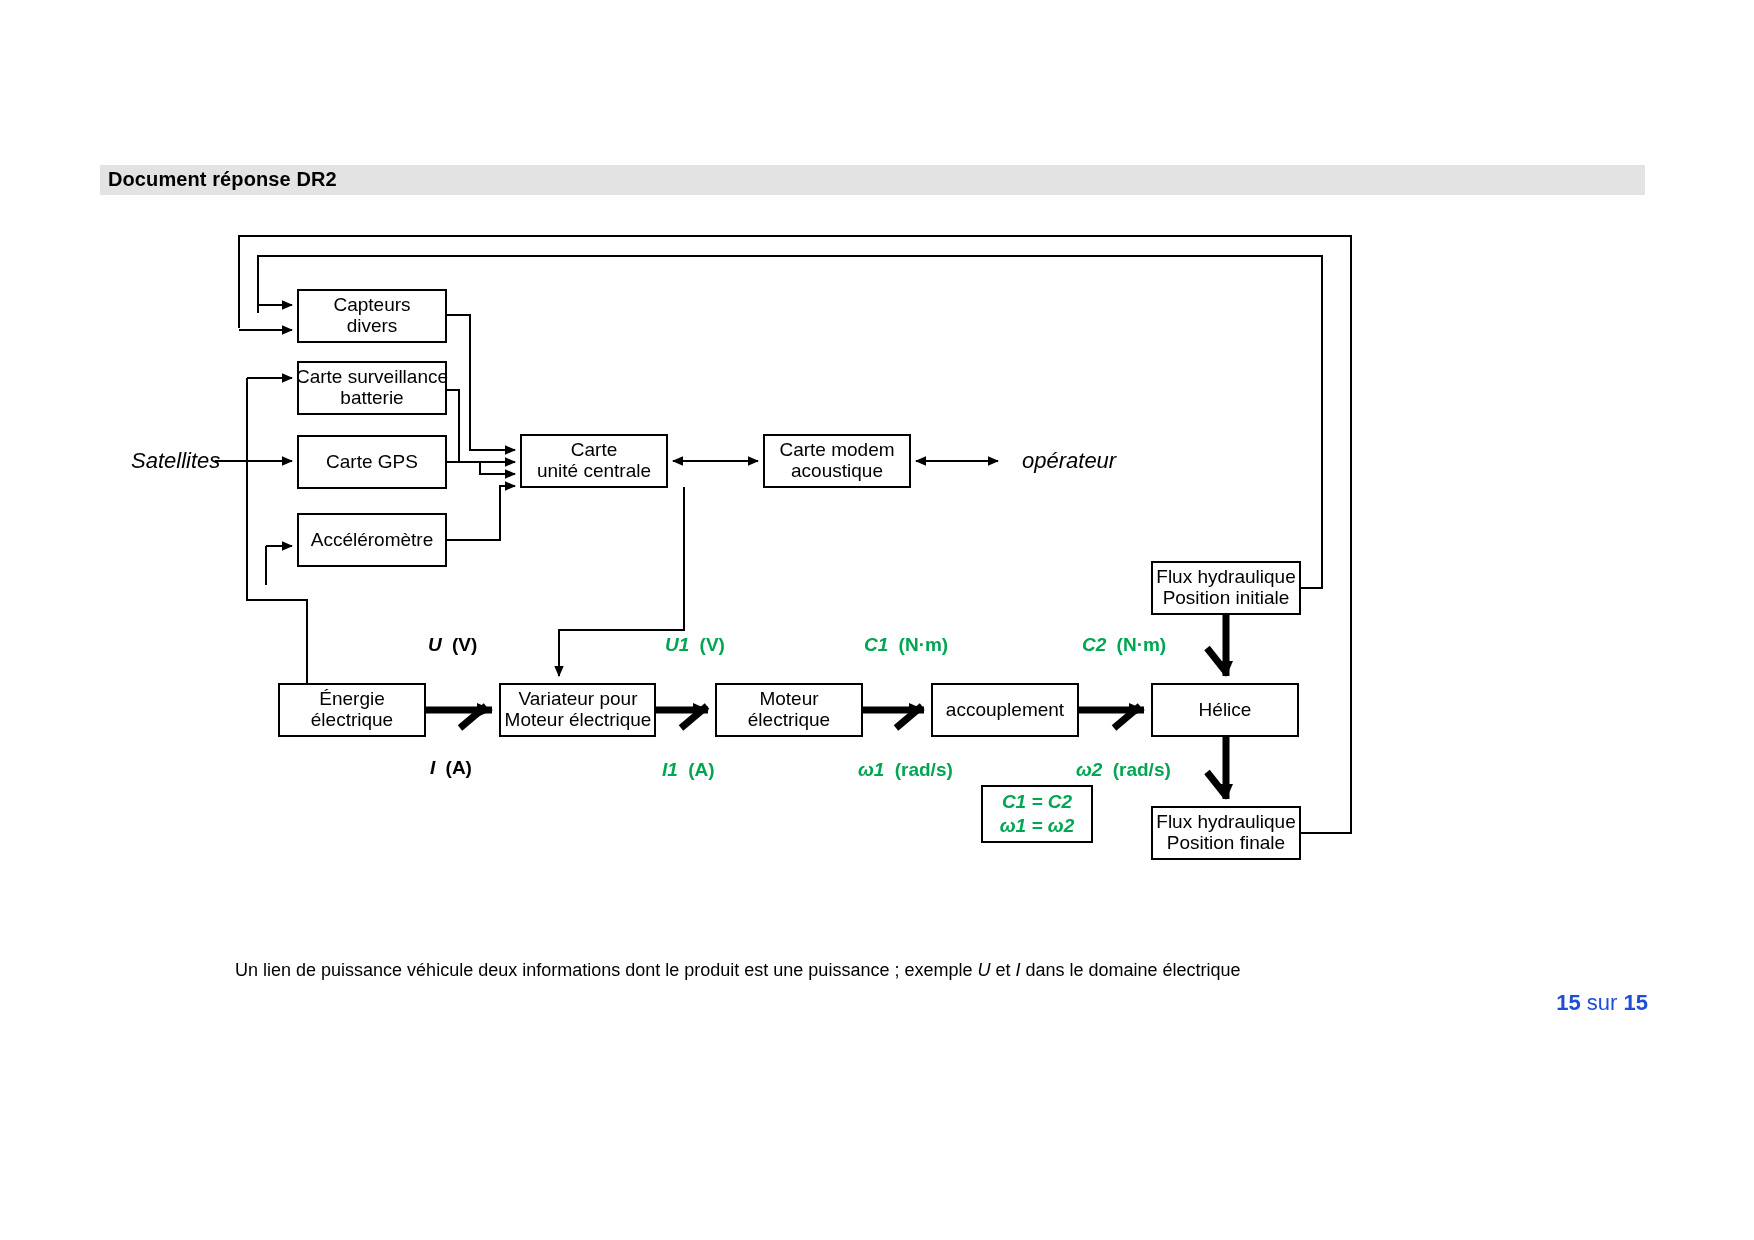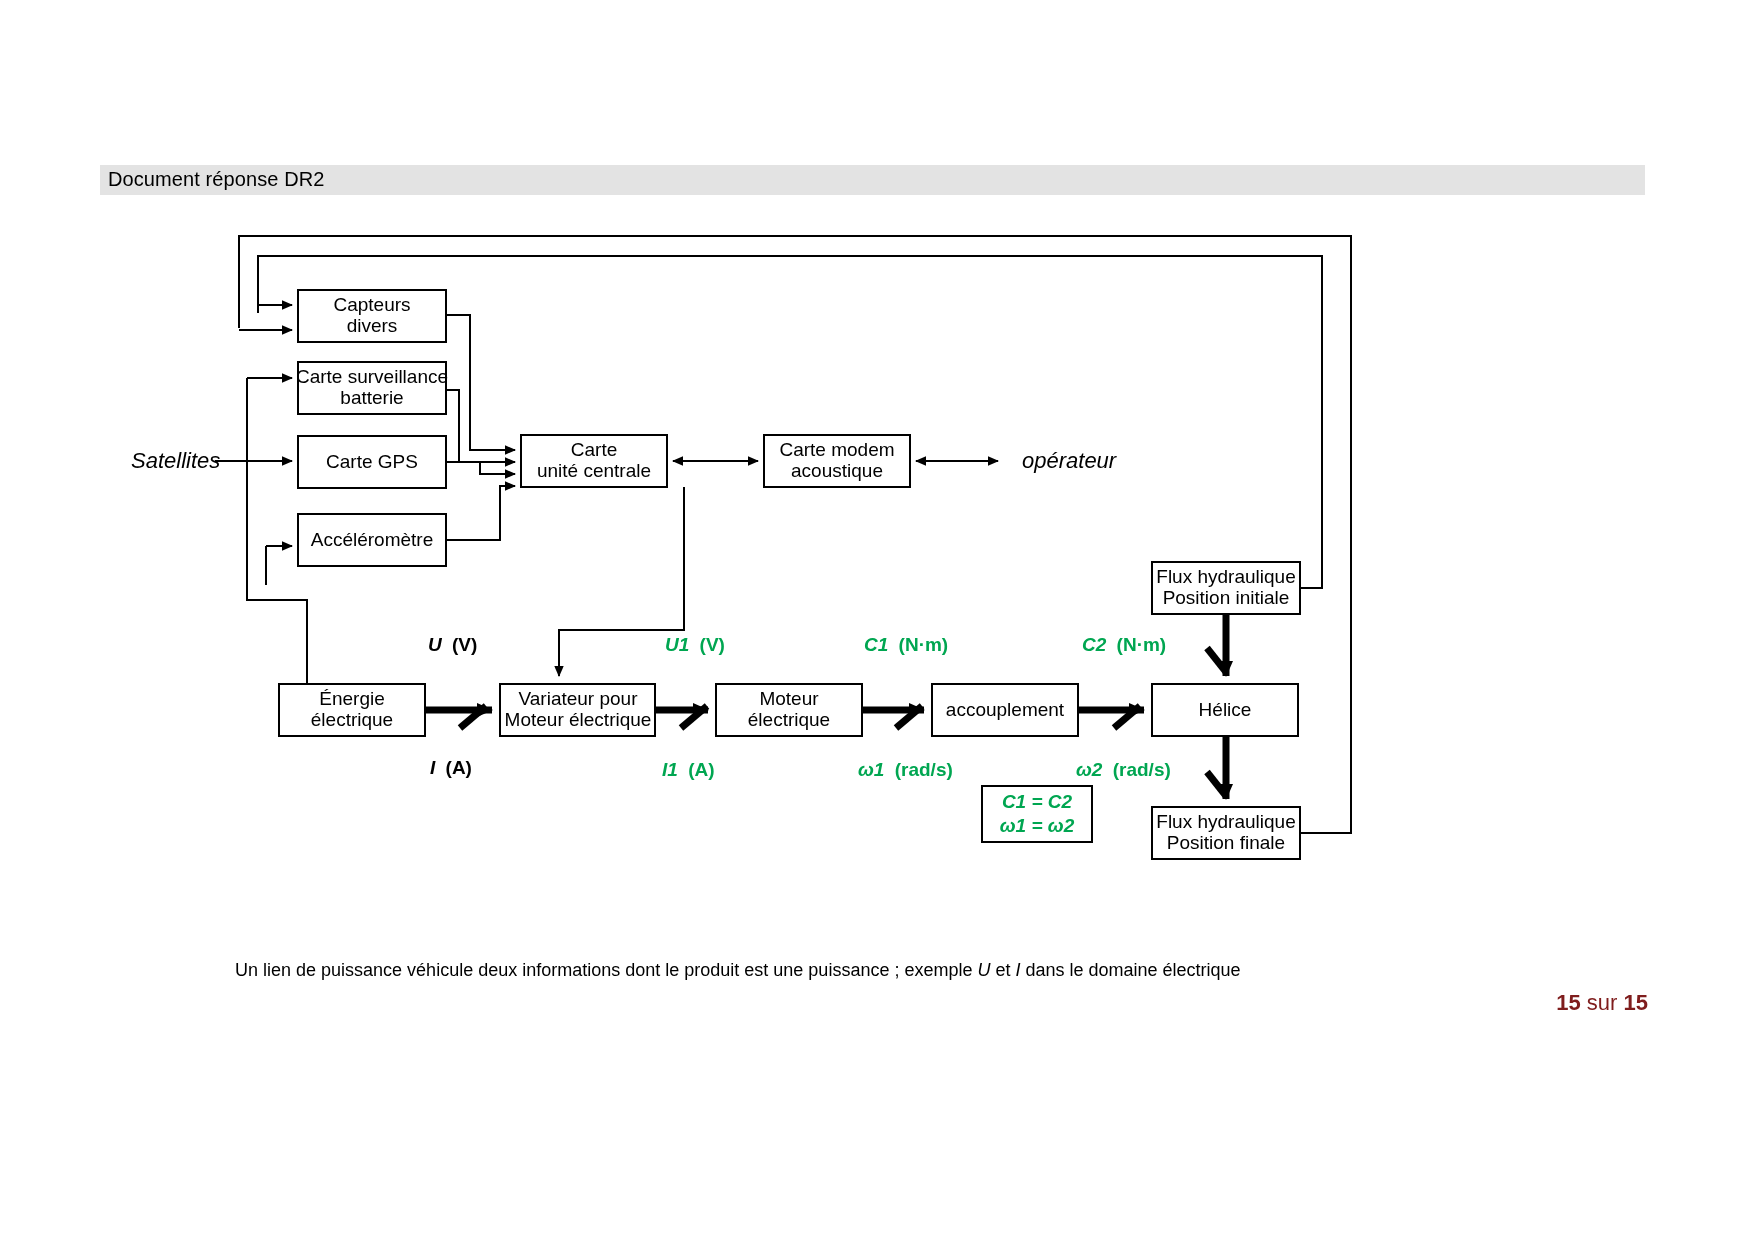--- a/index.html
+++ b/index.html
@@ -5,21 +5,21 @@
   html,body{margin:0;padding:0;background:#ffffff;}
   body{width:1754px;height:1240px;font-family:"Liberation Sans",sans-serif;color:#000;}
   #page{position:relative;width:1754px;height:1240px;overflow:hidden;}
 
   #title-bar{
     position:absolute;left:100px;top:165px;width:1545px;height:30px;
     background:#e3e3e3;
   }
   #title-text{
     position:absolute;left:108px;top:168px;
-    font-size:20px;font-weight:normal;letter-spacing:0.1px;
+    font-size:20px;font-weight:bold;letter-spacing:0.1px;
     color:#000;
   }
 
   #diagram{position:absolute;left:0;top:0;width:1754px;height:1240px;}
 
   .blk-label{
     font-family:"Liberation Sans",sans-serif;
     font-size:19px;fill:#000;
   }
   .side-label{
@@ -39,21 +39,21 @@
   }
 
   #footnotes{
     position:absolute;left:235px;top:958px;
     font-size:18px;line-height:25px;color:#000;
   }
   #footnotes i{font-style:italic;}
 
   #pagefoot{
     position:absolute;right:106px;top:990px;
-    font-size:22px;color:#7f1d1d;
+    font-size:22px;color:#1d4ed8;
   }
   #pagefoot b{font-weight:bold;}
 </style>
 </head>
 <body>
 
 <div id="page">
 
   <div id="title-bar"></div>
   <div id="title-text">Document réponse DR2</div>

